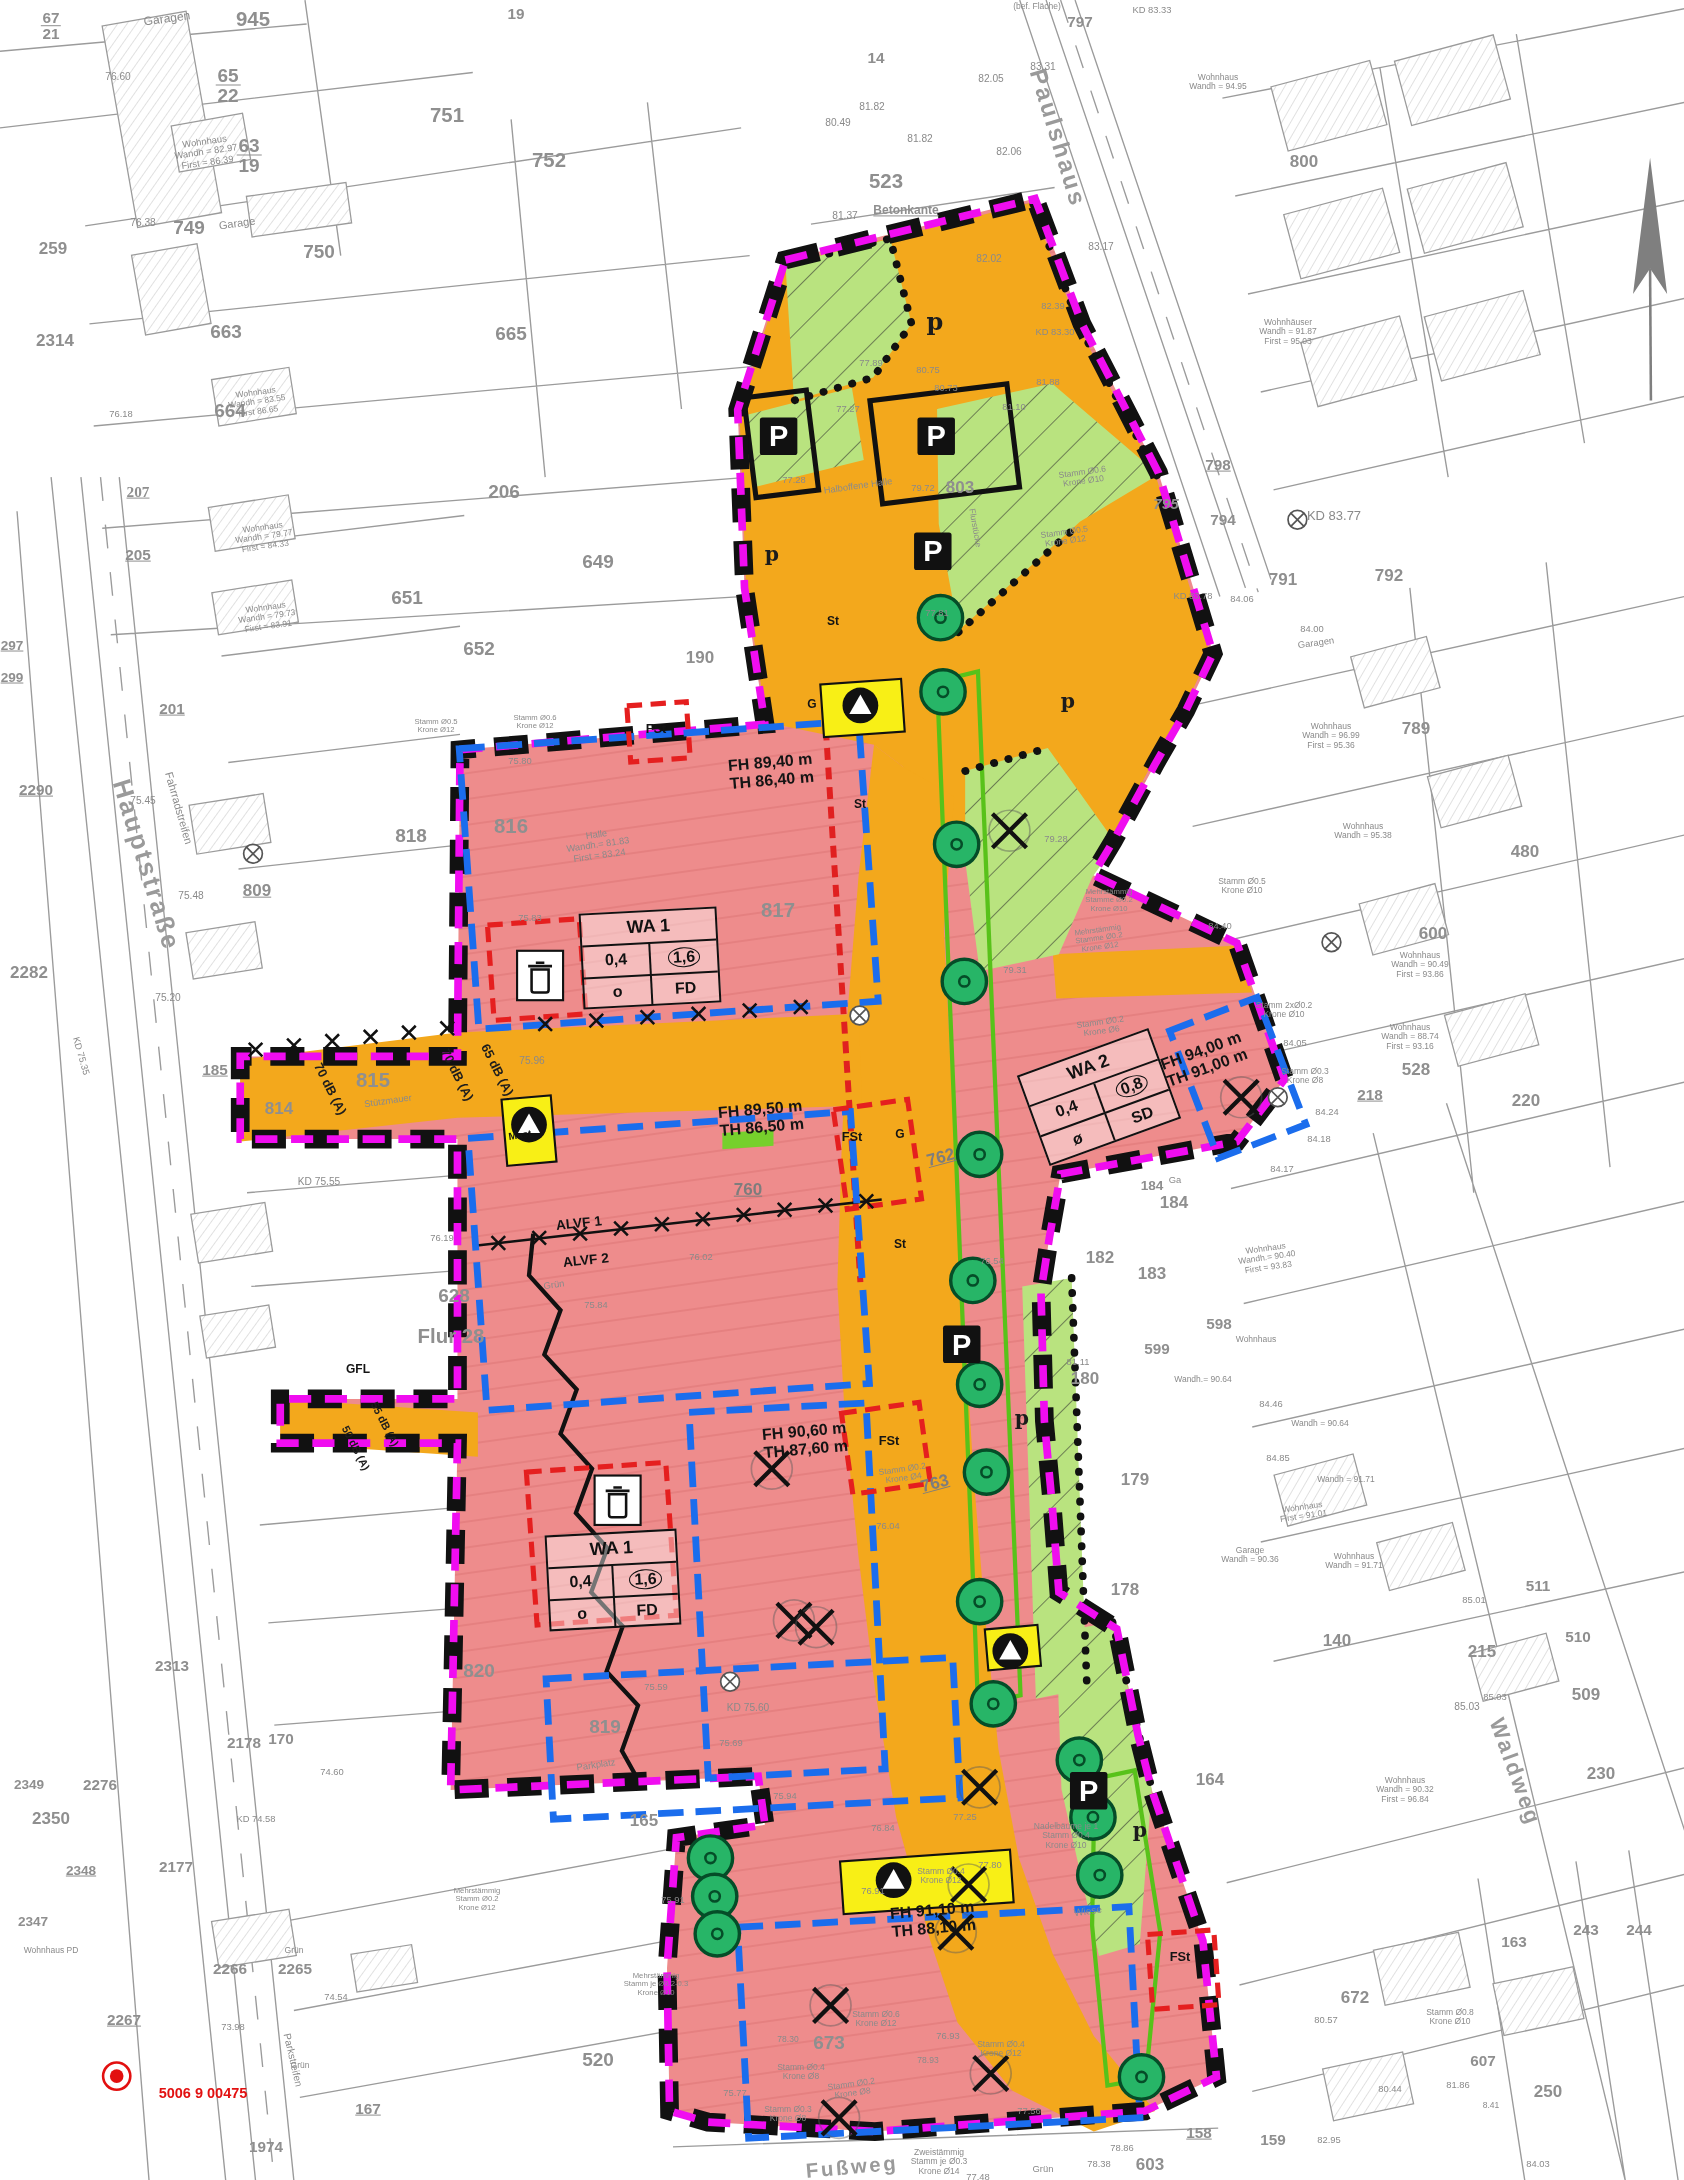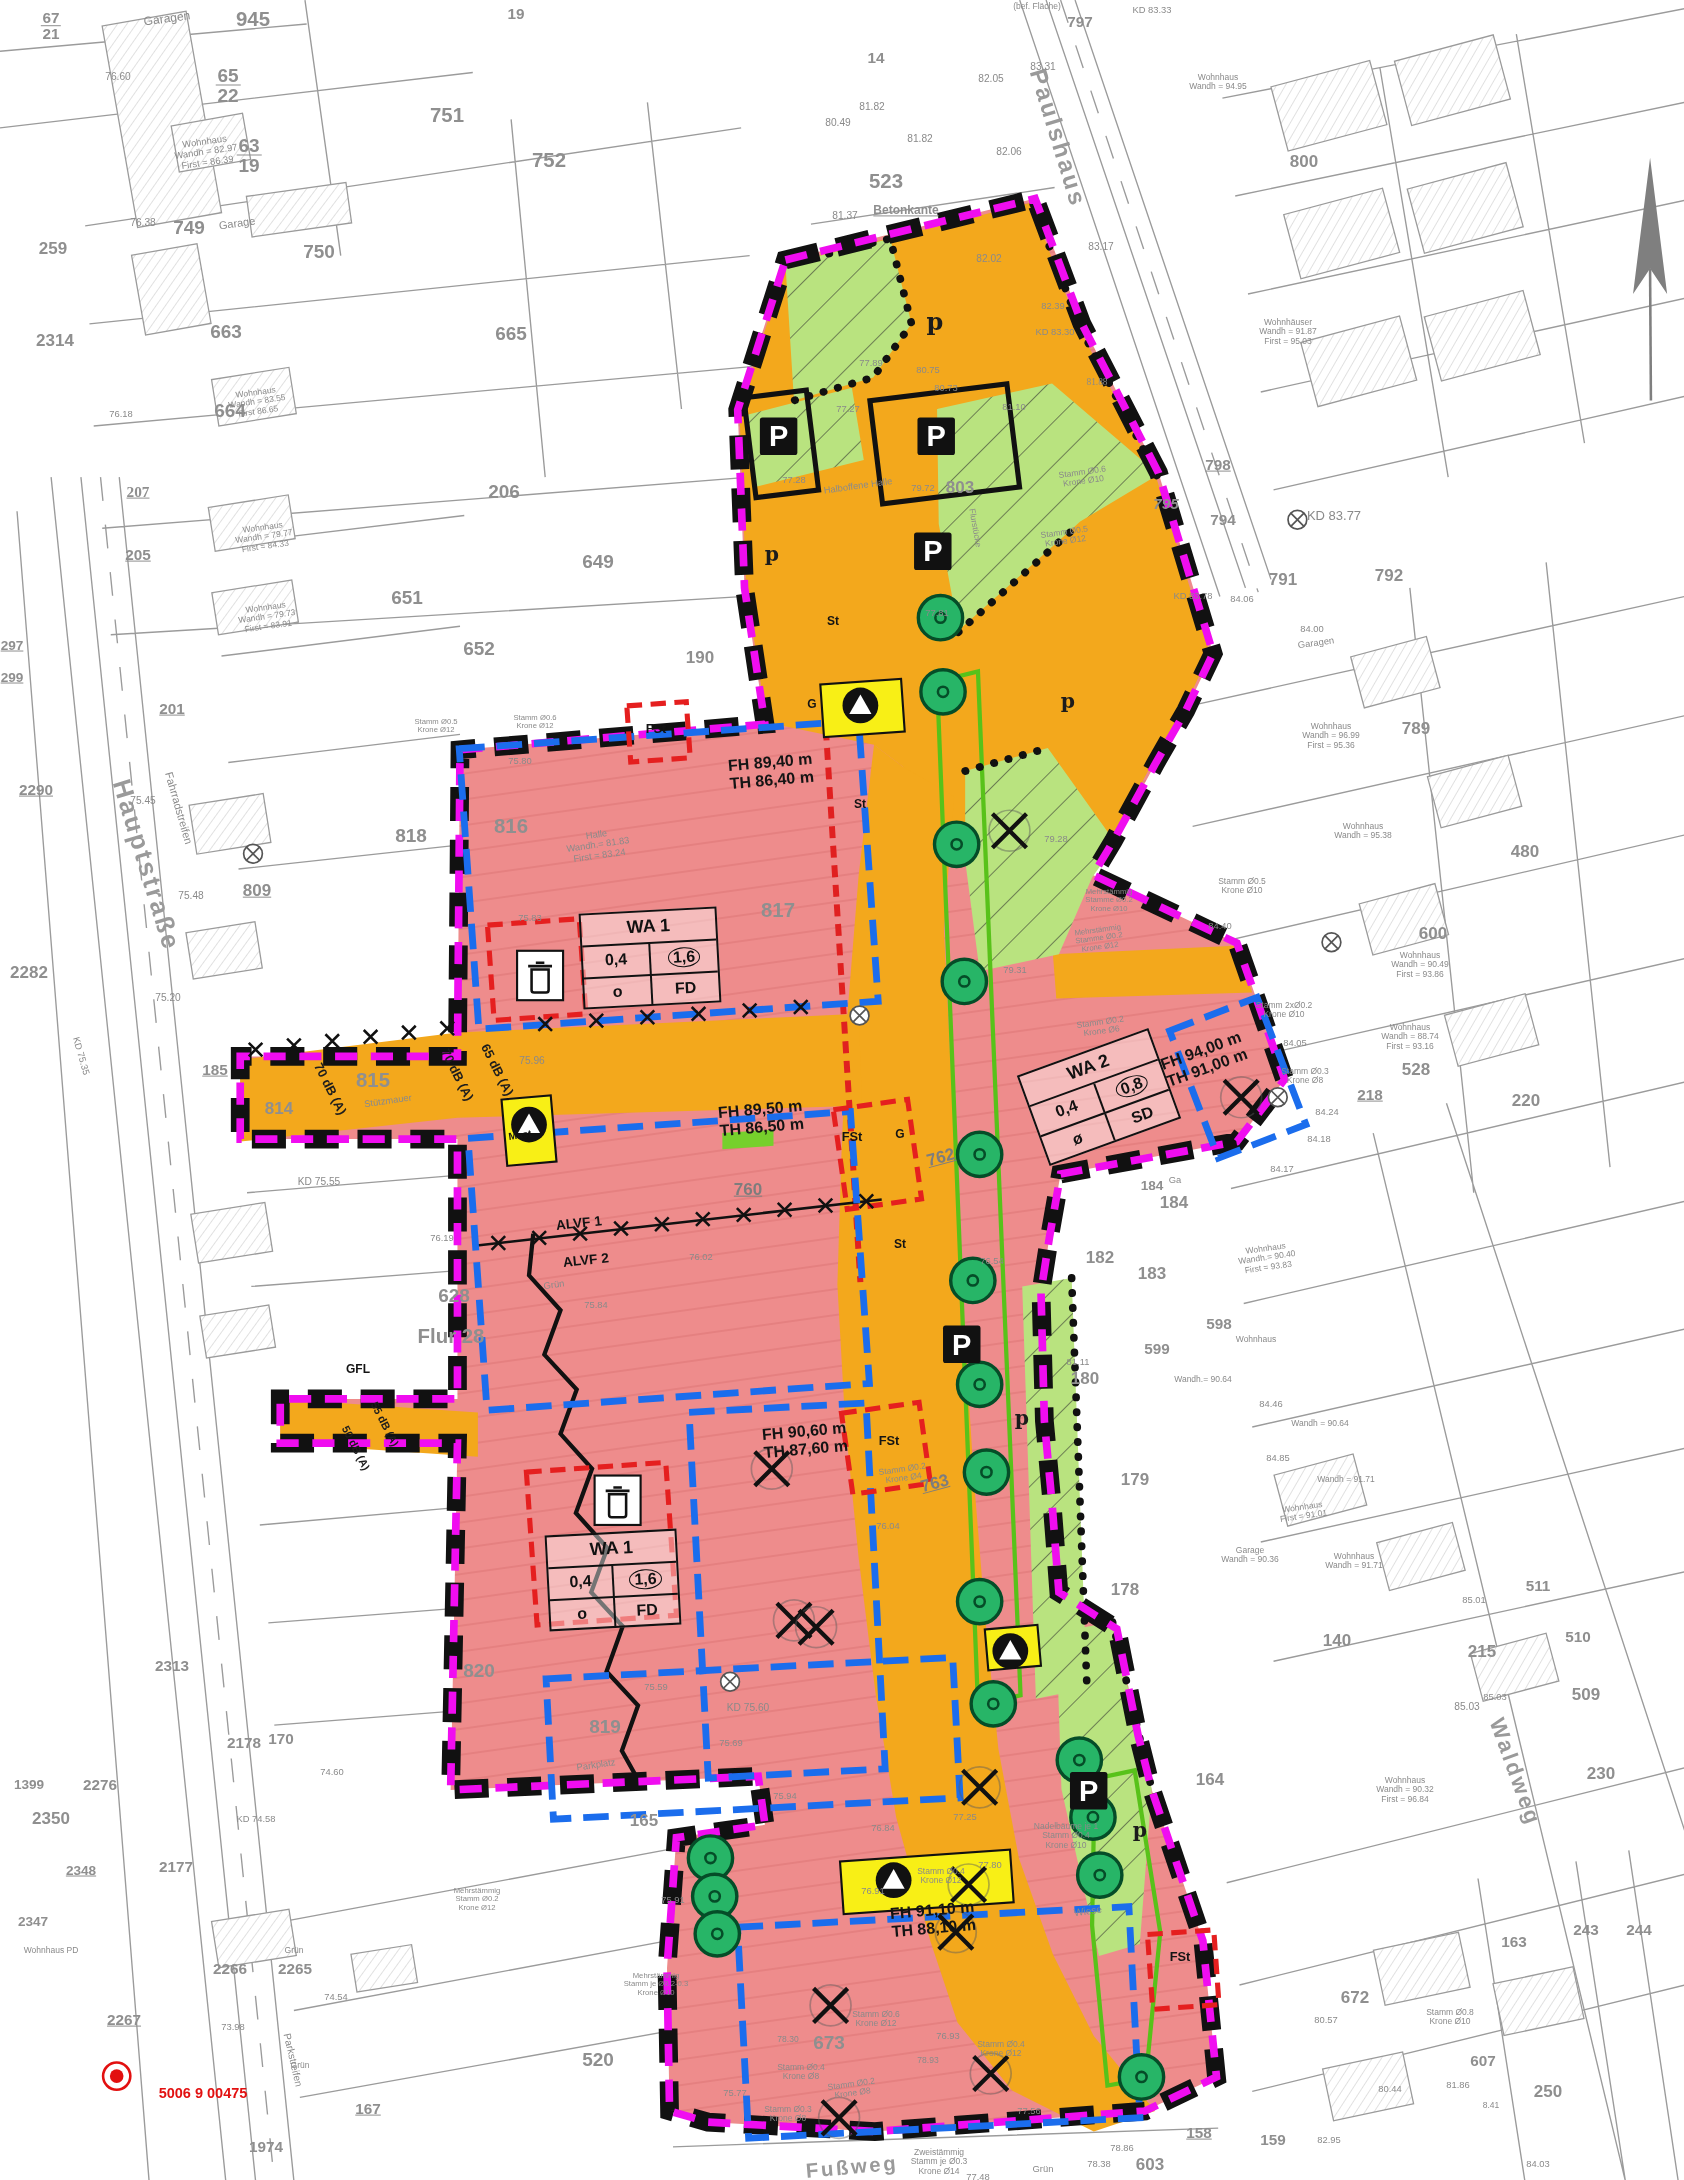--- a/index.html
+++ b/index.html
@@ -545,21 +545,21 @@
       <div class="lbl c-m" style="left: 1329px; top: 2140px; font-size: 9.4px; transform: translate(-50%, -50%) rotate(0deg);">82.95</div>
       <div class="lbl c-m" style="left: 1491px; top: 2106px; font-size: 8.5px; transform: translate(-50%, -50%) rotate(0deg);">8.41</div>
       <div class="lbl c-u" style="left: 124px; top: 2020px; font-size: 15.3px; transform: translate(-50%, -50%) rotate(0deg);">2267</div>
       <div class="lbl c-red" style="left: 203px; top: 2094px; font-size: 14.5px; transform: translate(-50%, -50%) rotate(0deg);">5006 9 00475</div>
       <div class="lbl c-m" style="left: 233px; top: 2027px; font-size: 9.4px; transform: translate(-50%, -50%) rotate(0deg);">73.98</div>
       <div class="lbl c-m" style="left: 293px; top: 2060px; font-size: 10.2px; transform: translate(-50%, -50%) rotate(77deg);">Parkstreifen</div>
       <div class="lbl c-m" style="left: 51px; top: 1951px; font-size: 8.5px; transform: translate(-50%, -50%) rotate(0deg);">Wohnhaus PD</div>
       <div class="lbl c-p" style="left: 230px; top: 1969px; font-size: 15.3px; transform: translate(-50%, -50%) rotate(0deg);">2266</div>
       <div class="lbl c-p" style="left: 295px; top: 1969px; font-size: 15.3px; transform: translate(-50%, -50%) rotate(0deg);">2265</div>
       <div class="lbl c-p" style="left: 100px; top: 1785px; font-size: 15.3px; transform: translate(-50%, -50%) rotate(0deg);">2276</div>
-      <div class="lbl c-p" style="left: 29px; top: 1785px; font-size: 13.6px; transform: translate(-50%, -50%) rotate(0deg);">1399</div>
+      <div class="lbl c-p" style="left: 29px; top: 1785px; font-size: 13.6px; transform: translate(-50%, -50%) rotate(0deg);">2349</div>
       <div class="lbl c-p" style="left: 51px; top: 1819px; font-size: 17px; transform: translate(-50%, -50%) rotate(0deg);">2350</div>
       <div class="lbl c-u" style="left: 37px; top: 1871px; font-size: 13.6px; transform: translate(-50%, -50%) rotate(0deg); margin-left: 44px;">2348</div>
       <div class="lbl c-p" style="left: 33px; top: 1922px; font-size: 13.6px; transform: translate(-50%, -50%) rotate(0deg);">2347</div>
       <div class="lbl c-m" style="left: 256px; top: 1819px; font-size: 9.4px; transform: translate(-50%, -50%) rotate(0deg);">KD 74.58</div>
       <div class="lbl c-m" style="left: 294px; top: 1951px; font-size: 8.5px; transform: translate(-50%, -50%) rotate(0deg);">Grün</div>
       <div class="lbl c-m" style="left: 300px; top: 2066px; font-size: 8.5px; transform: translate(-50%, -50%) rotate(0deg);">Grün</div>
       <div class="lbl c-m" style="left: 336px; top: 1997px; font-size: 9.4px; transform: translate(-50%, -50%) rotate(0deg);">74.54</div>
       <div class="lbl c-m" style="left: 673px; top: 1900px; font-size: 9.4px; transform: translate(-50%, -50%) rotate(0deg);">75.91</div>
       <div class="lbl c-m" style="left: 656px; top: 1985px; font-size: 7.7px; transform: translate(-50%, -50%) rotate(0deg);">Mehrstämmig
 Stamm je Ø0.2-0.3
@@ -673,21 +673,21 @@
       <div class="lbl c-m" style="left: 838px; top: 123px; font-size: 10.2px; transform: translate(-50%, -50%) rotate(0deg);">80.49</div>
       <div class="lbl c-m" style="left: 872px; top: 107px; font-size: 10.2px; transform: translate(-50%, -50%) rotate(0deg);">81.82</div>
       <div class="lbl c-m" style="left: 920px; top: 139px; font-size: 10.2px; transform: translate(-50%, -50%) rotate(0deg);">81.82</div>
       <div class="lbl c-m" style="left: 991px; top: 79px; font-size: 10.2px; transform: translate(-50%, -50%) rotate(0deg);">82.05</div>
       <div class="lbl c-m" style="left: 1009px; top: 152px; font-size: 10.2px; transform: translate(-50%, -50%) rotate(0deg);">82.06</div>
       <div class="lbl c-m" style="left: 1043px; top: 67px; font-size: 10.2px; transform: translate(-50%, -50%) rotate(0deg);">83.31</div>
       <div class="lbl c-m" style="left: 1101px; top: 247px; font-size: 10.2px; transform: translate(-50%, -50%) rotate(0deg);">83.17</div>
       <div class="lbl c-m" style="left: 989px; top: 259px; font-size: 10.2px; transform: translate(-50%, -50%) rotate(0deg);">82.02</div>
       <div class="lbl c-m" style="left: 1053px; top: 306px; font-size: 9.4px; transform: translate(-50%, -50%) rotate(0deg);">82.39</div>
       <div class="lbl c-m" style="left: 1055px; top: 332px; font-size: 9.4px; transform: translate(-50%, -50%) rotate(0deg);">KD 83.30</div>
-      <div class="lbl c-m" style="left: 1097px; top: 382px; font-size: 9.4px; transform: translate(-50%, -50%) rotate(0deg); font-family: Liberation Serif, serif;">81.88</div>
+      <div class="lbl c-m" style="left: 1048px; top: 382px; font-size: 9.4px; transform: translate(-50%, -50%) rotate(0deg);">81.88</div>
       <div class="lbl c-m" style="left: 1014px; top: 407px; font-size: 9.4px; transform: translate(-50%, -50%) rotate(0deg);">81.10</div>
       <div class="lbl c-m" style="left: 946px; top: 388px; font-size: 9.4px; transform: translate(-50%, -50%) rotate(0deg);">80.73</div>
       <div class="lbl c-m" style="left: 871px; top: 363px; font-size: 9.4px; transform: translate(-50%, -50%) rotate(0deg);">77.89</div>
       <div class="lbl c-m" style="left: 928px; top: 370px; font-size: 9.4px; transform: translate(-50%, -50%) rotate(0deg);">80.75</div>
       <div class="lbl c-p" style="left: 960px; top: 488px; font-size: 17px; transform: translate(-50%, -50%) rotate(0deg);">803</div>
       <div class="lbl c-m" style="left: 923px; top: 488px; font-size: 9.4px; transform: translate(-50%, -50%) rotate(0deg);">79.72</div>
       <div class="lbl c-m" style="left: 858px; top: 486px; font-size: 9.4px; transform: translate(-50%, -50%) rotate(-8deg);">Halboffene Halle</div>
       <div class="lbl c-m" style="left: 794px; top: 480px; font-size: 9.4px; transform: translate(-50%, -50%) rotate(0deg);">77.28</div>
       <div class="lbl c-m" style="left: 848px; top: 409px; font-size: 9.4px; transform: translate(-50%, -50%) rotate(0deg);">77.27</div>
       <div class="lbl c-m" style="left: 937px; top: 613px; font-size: 9.4px; transform: translate(-50%, -50%) rotate(0deg);">77.81</div>

